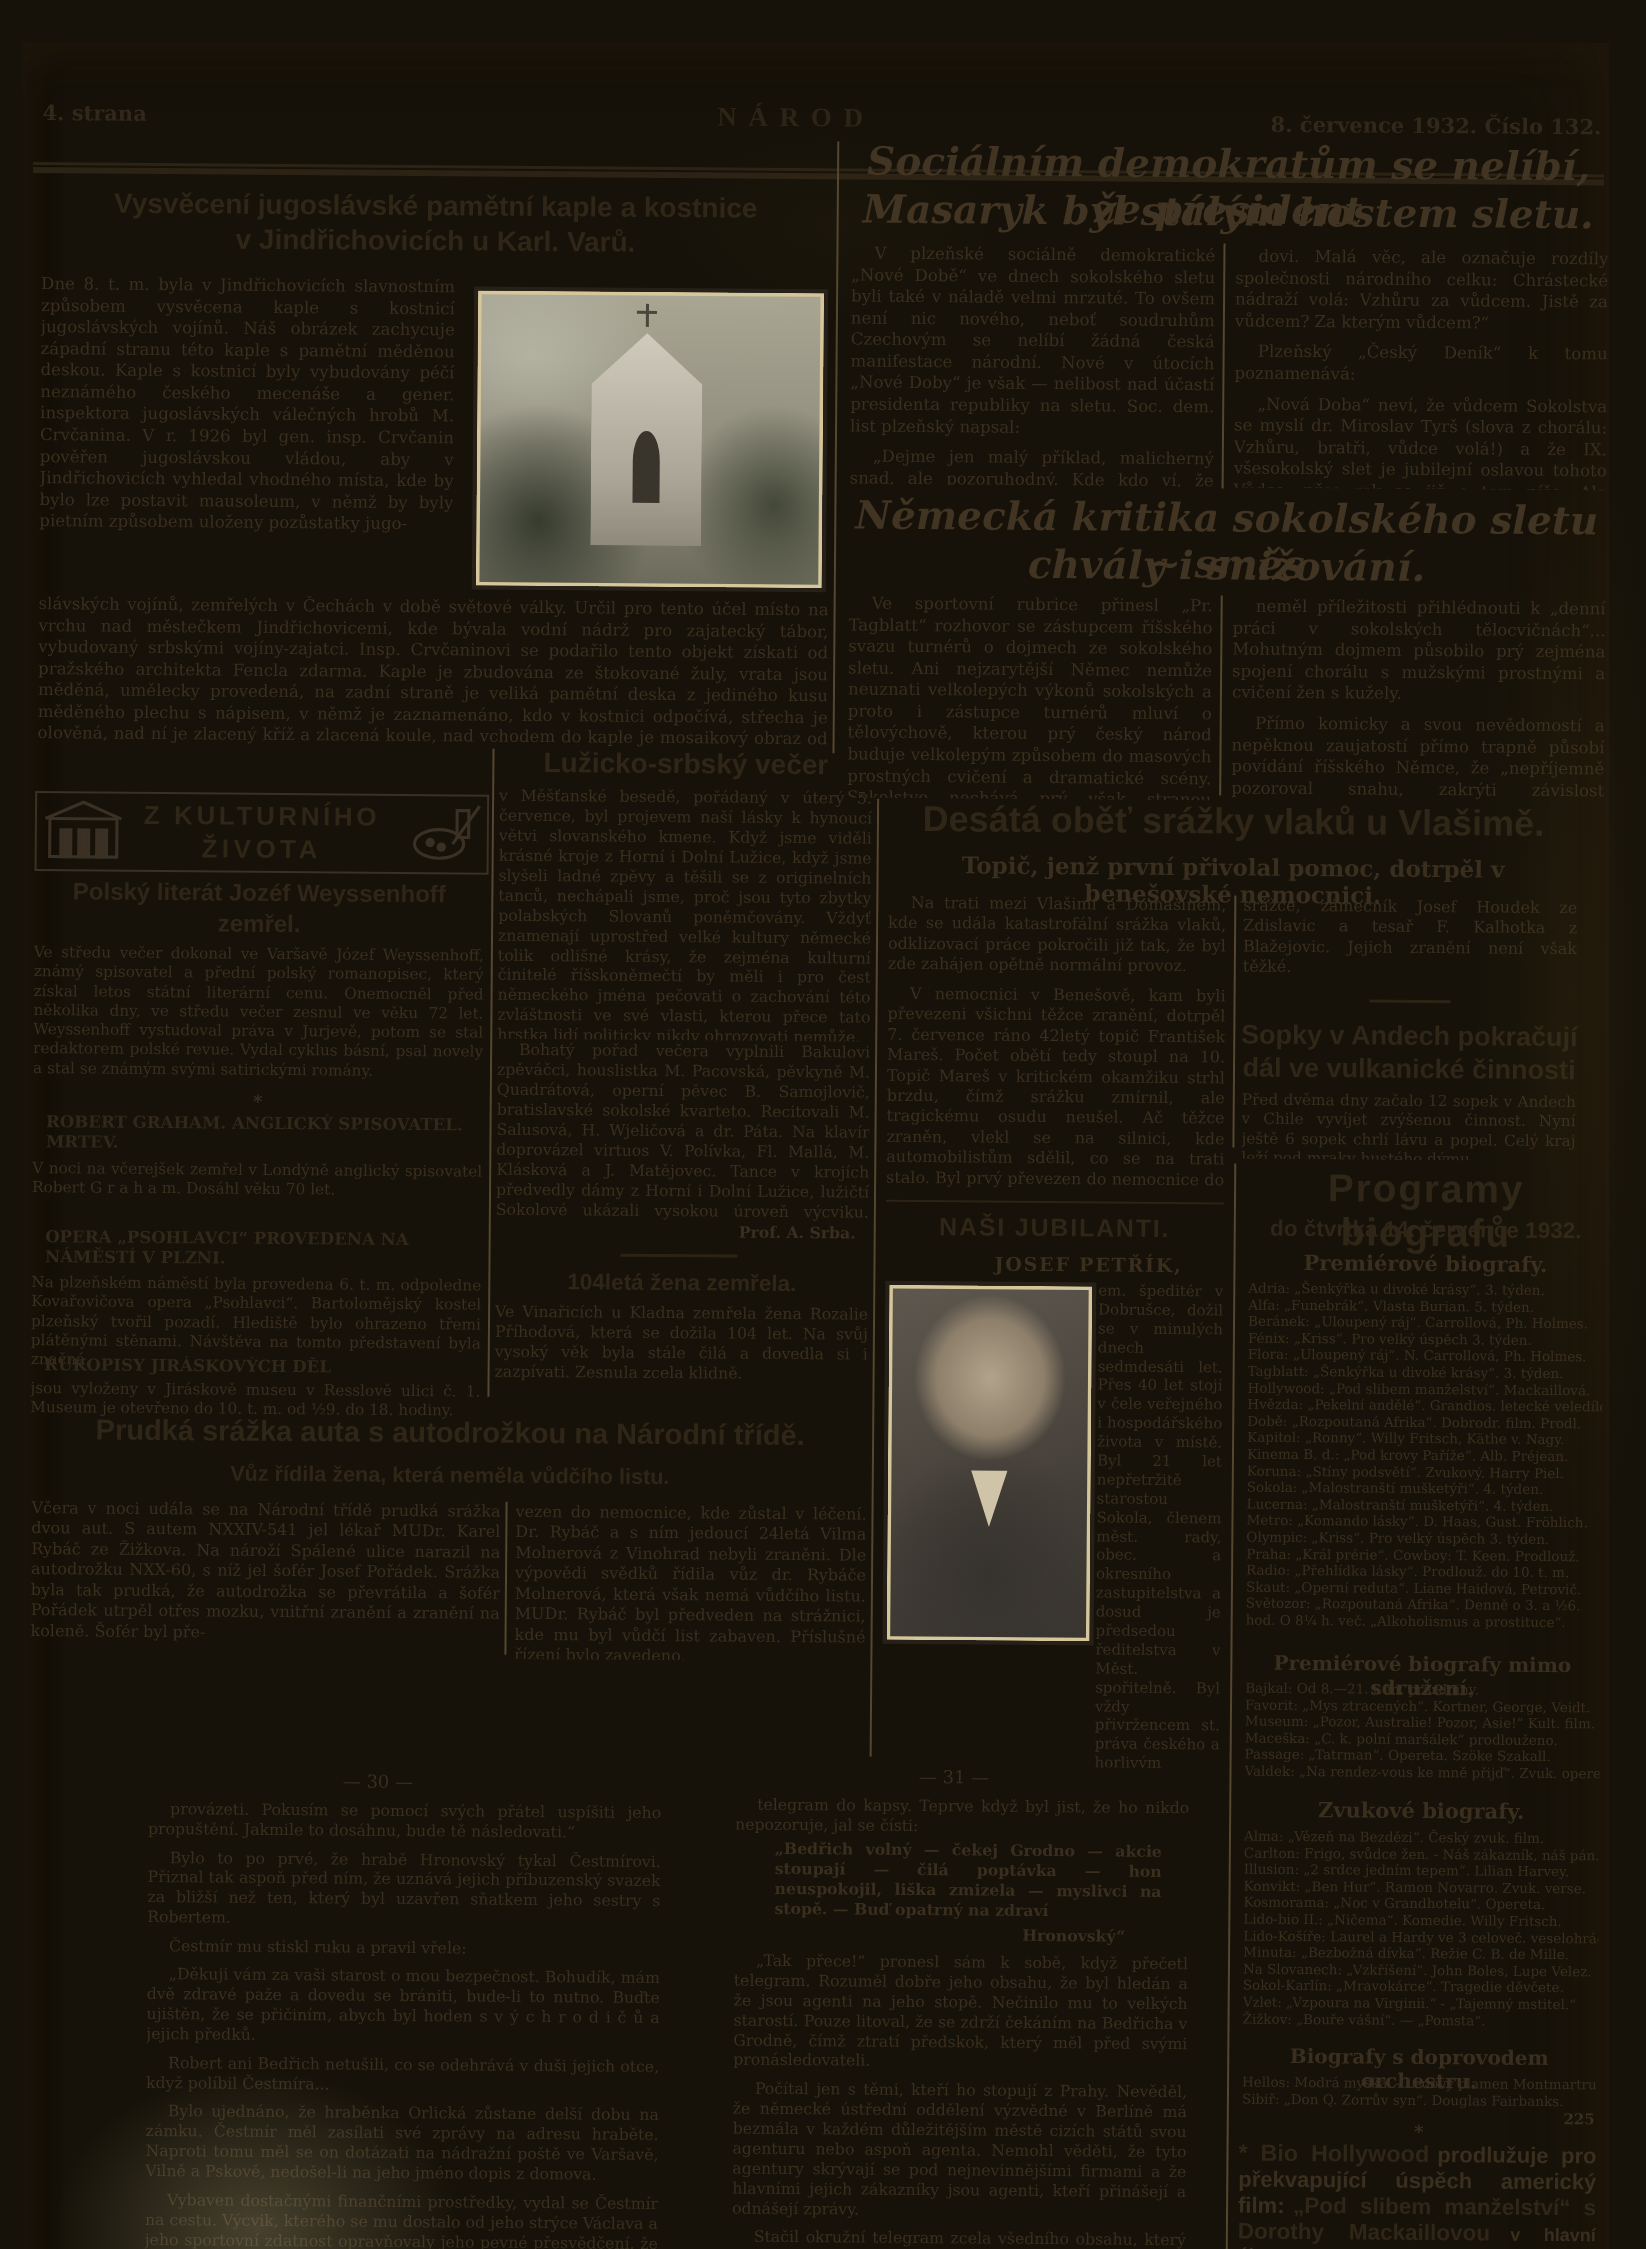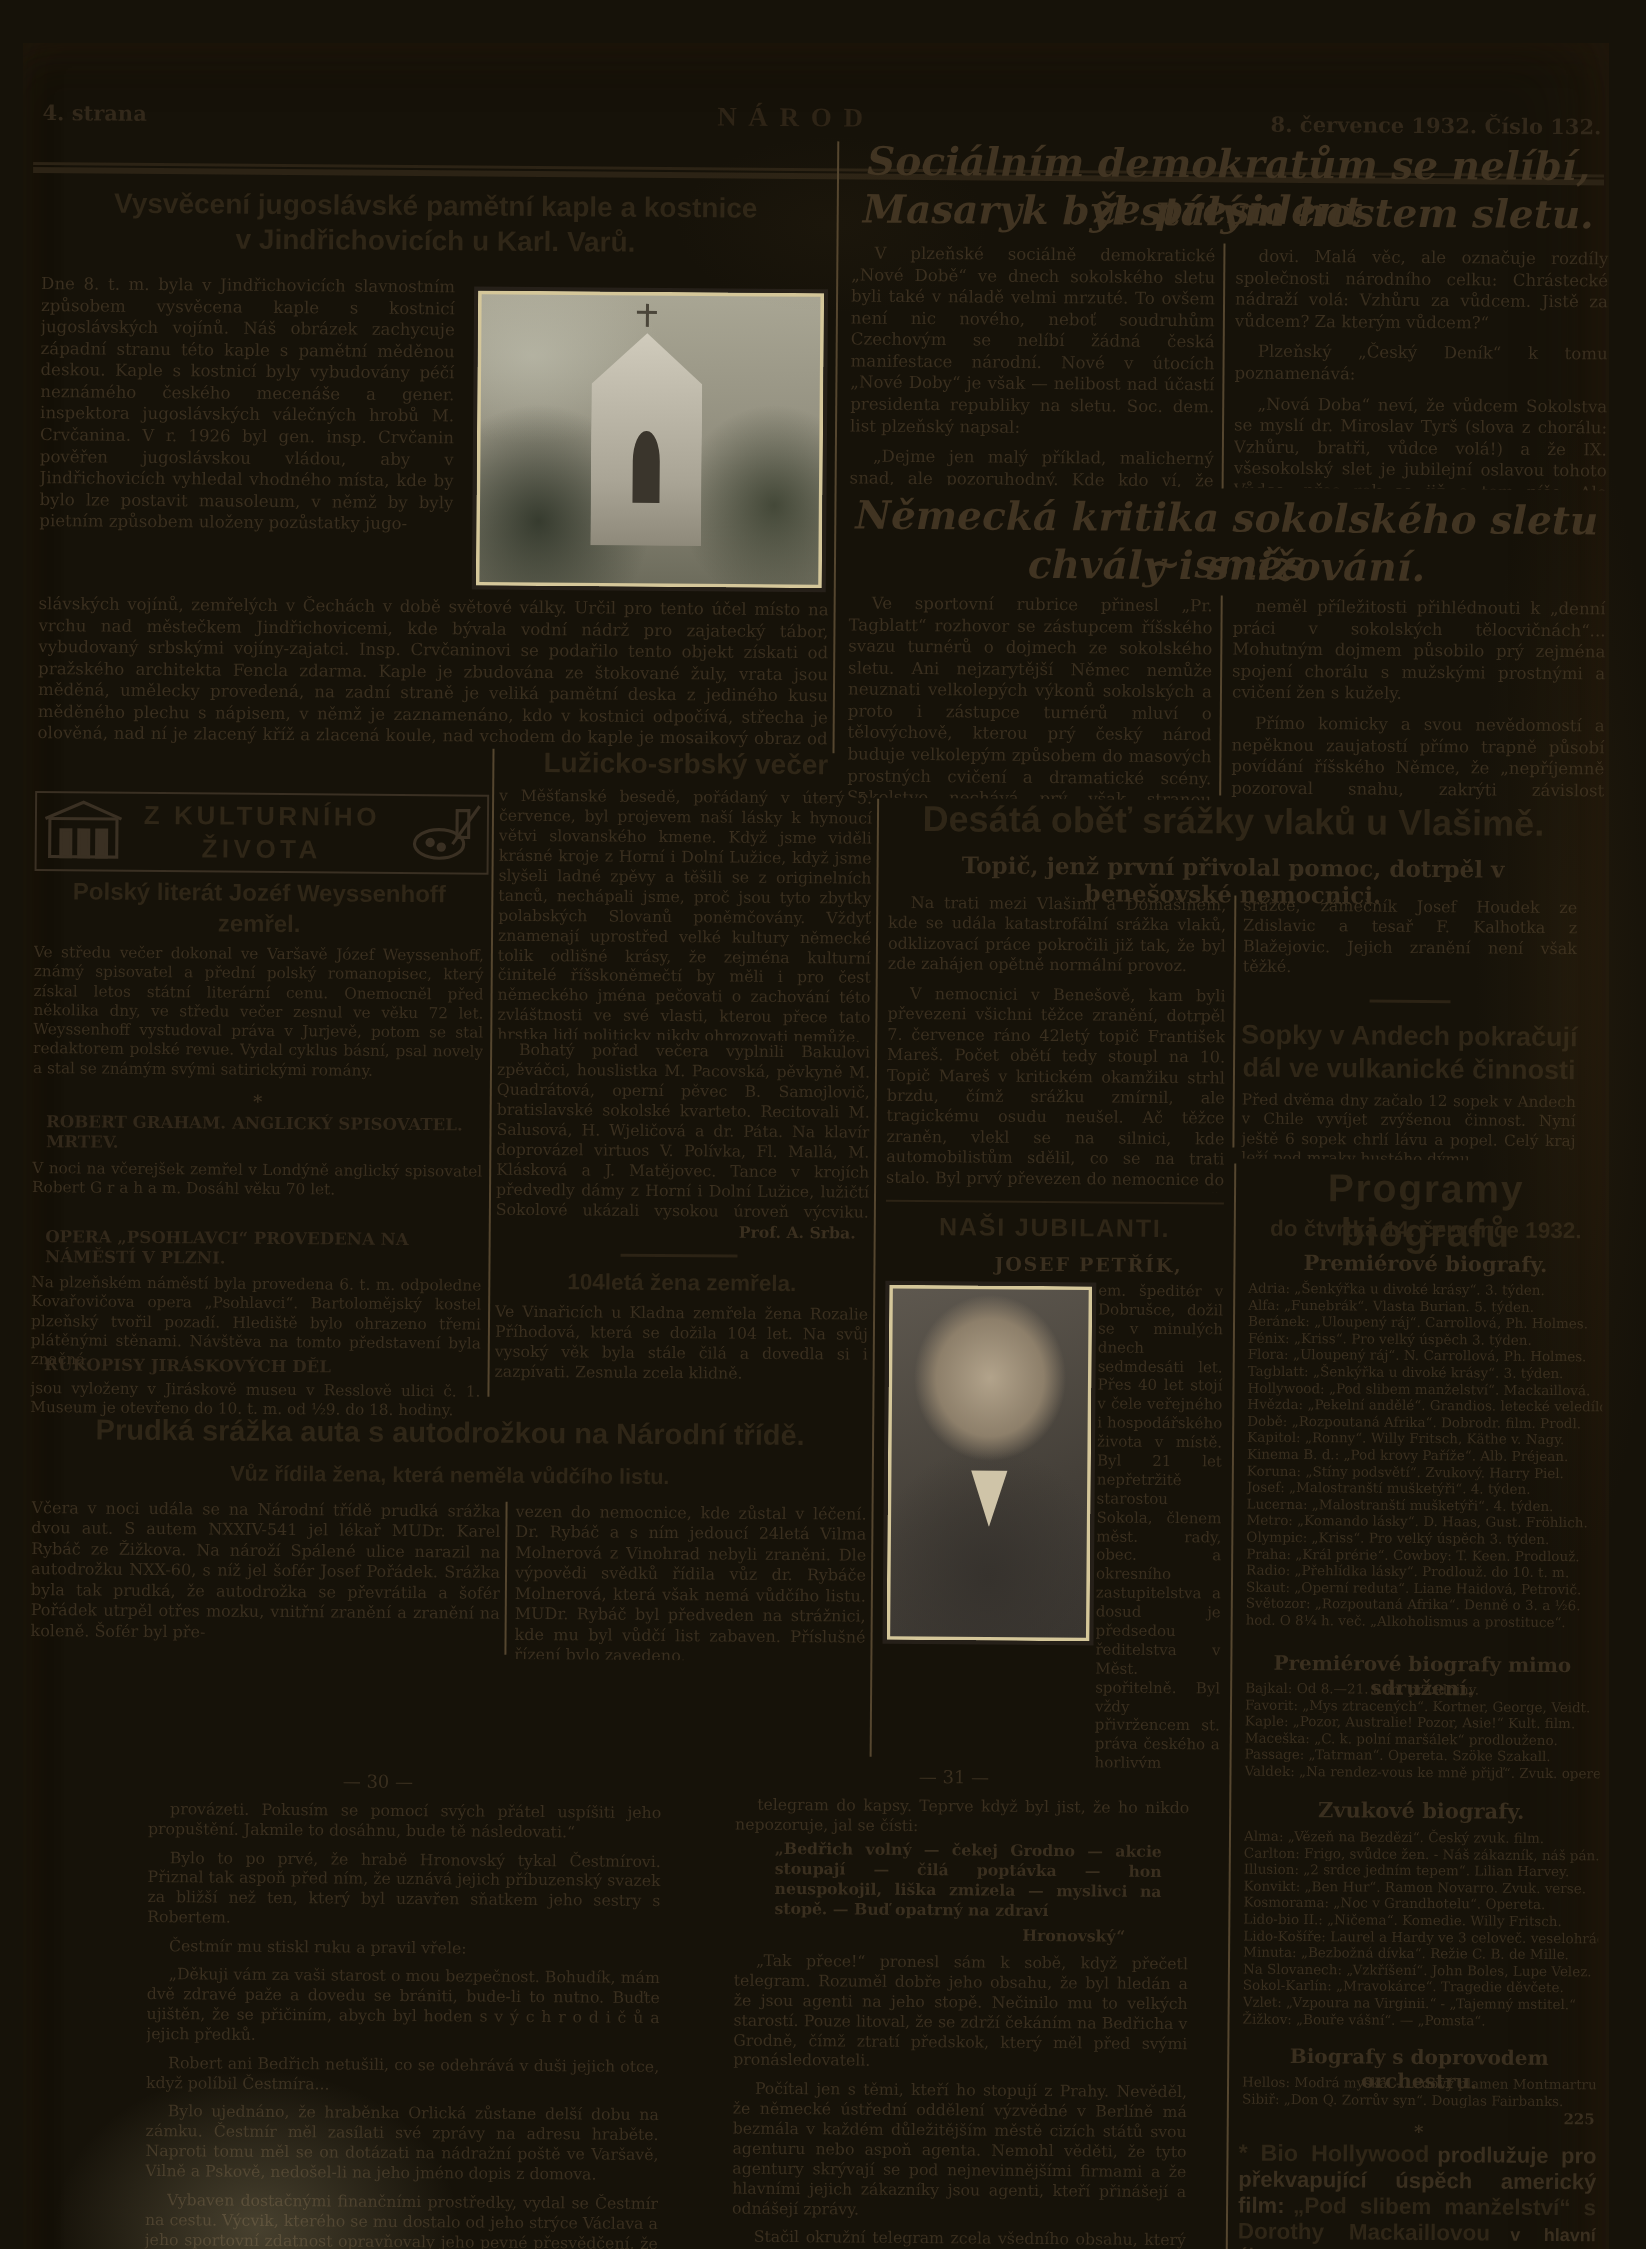--- a/index.html
+++ b/index.html
@@ -239,35 +239,35 @@
       <div class="cine"><b>Beránek:</b> <span>„Uloupený ráj“. Carrollová, Ph. Holmes.</span></div>
       <div class="cine"><b>Fénix:</b> <span>„Kriss“. Pro velký úspěch 3. týden.</span></div>
       <div class="cine"><b>Flora:</b> <span>„Uloupený ráj“. N. Carrollová, Ph. Holmes.</span></div>
       <div class="cine"><b>Tagblatt:</b> <span>„Šenkýřka u divoké krásy“. 3. týden.</span></div>
       <div class="cine"><b>Hollywood:</b> <span>„Pod slibem manželství“. Mackaillová.</span></div>
       <div class="cine"><b>Hvězda:</b> <span>„Pekelní andělé“. Grandios. letecké veledílo.</span></div>
       <div class="cine"><b>Době:</b> <span>„Rozpoutaná Afrika“. Dobrodr. film. Prodl.</span></div>
       <div class="cine"><b>Kapitol:</b> <span>„Ronny“. Willy Fritsch, Käthe v. Nagy.</span></div>
       <div class="cine"><b>Kinema B. d.:</b> <span>„Pod krovy Paříže“. Alb. Préjean.</span></div>
       <div class="cine"><b>Koruna:</b> <span>„Stíny podsvětí“. Zvukový. Harry Piel.</span></div>
-      <div class="cine"><b>Josef:</b> <span>„Malostranští mušketýři“. 4. týden.</span></div>
+      <div class="cine"><b>Sokola:</b> <span>„Malostranští mušketýři“. 4. týden.</span></div>
       <div class="cine"><b>Lucerna:</b> <span>„Malostranští mušketýři“. 4. týden.</span></div>
       <div class="cine"><b>Metro:</b> <span>„Komando lásky“. D. Haas, Gust. Fröhlich.</span></div>
       <div class="cine"><b>Olympic:</b> <span>„Kriss“. Pro velký úspěch 3. týden.</span></div>
       <div class="cine"><b>Praha:</b> <span>„Král prérie“. Cowboy: T. Keen. Prodlouž.</span></div>
       <div class="cine"><b>Radio:</b> <span>„Přehlídka lásky“. Prodlouž. do 10. t. m.</span></div>
       <div class="cine"><b>Skaut:</b> <span>„Operní reduta“. Liane Haidová, Petrovič.</span></div>
       <div class="cine wrapcine"><b>Světozor:</b> <span>„Rozpoutaná Afrika“. Denně o 3. a ½6. hod. O 8¼ h. več. „Alkoholismus a prostituce“.</span></div>
     </div>
 
     <div class="abs serif b ctr" style="left:1255px;top:1641px;width:360px;font-size:20px;">Premiérové biografy mimo sdružení.</div>
     <div class="abs" style="left:1258px;top:1670px;width:355px;">
       <div class="cine"><b>Bajkal:</b> <span>Od 8.—21. t. m. prázdniny.</span></div>
       <div class="cine"><b>Favorit:</b> <span>„Mys ztracených“. Kortner, George, Veidt.</span></div>
-      <div class="cine"><b>Kaple:</b> <span>„Pozor, Australie! Pozor, Asie!“ Kult. film.</span></div>
+      <div class="cine"><b>Museum:</b> <span>„Pozor, Australie! Pozor, Asie!“ Kult. film.</span></div>
       <div class="cine"><b>Maceška:</b> <span>„C. k. polní maršálek“ prodlouženo.</span></div>
       <div class="cine"><b>Passage:</b> <span>„Tatrman“. Opereta. Szöke Szakall.</span></div>
       <div class="cine"><b>Valdek:</b> <span>„Na rendez-vous ke mně přijď“. Zvuk. opereta.</span></div>
     </div>
 
     <div class="abs serif b ctr" style="left:1255px;top:1787px;width:360px;font-size:21px;">Zvukové biografy.</div>
     <div class="abs" style="left:1258px;top:1818px;width:355px;">
       <div class="cine"><b>Alma:</b> <span>„Vězeň na Bezdězi“. Český zvuk. film.</span></div>
       <div class="cine"><b>Carlton:</b> <span>Frigo, svůdce žen. - Náš zákazník, náš pán.</span></div>
       <div class="cine"><b>Illusion:</b> <span>„2 srdce jedním tepem“. Lilian Harvey.</span></div>

